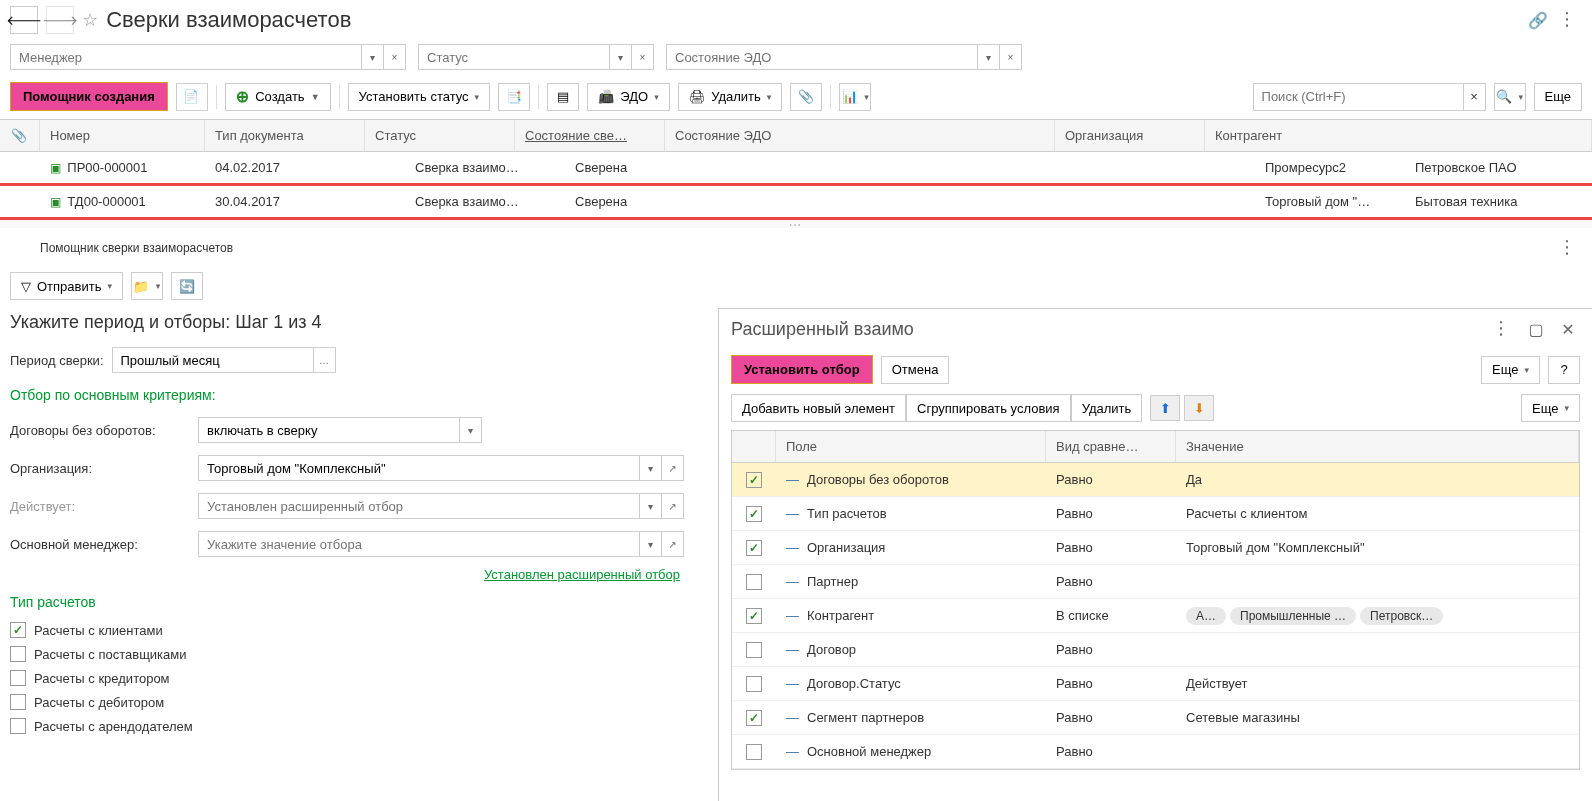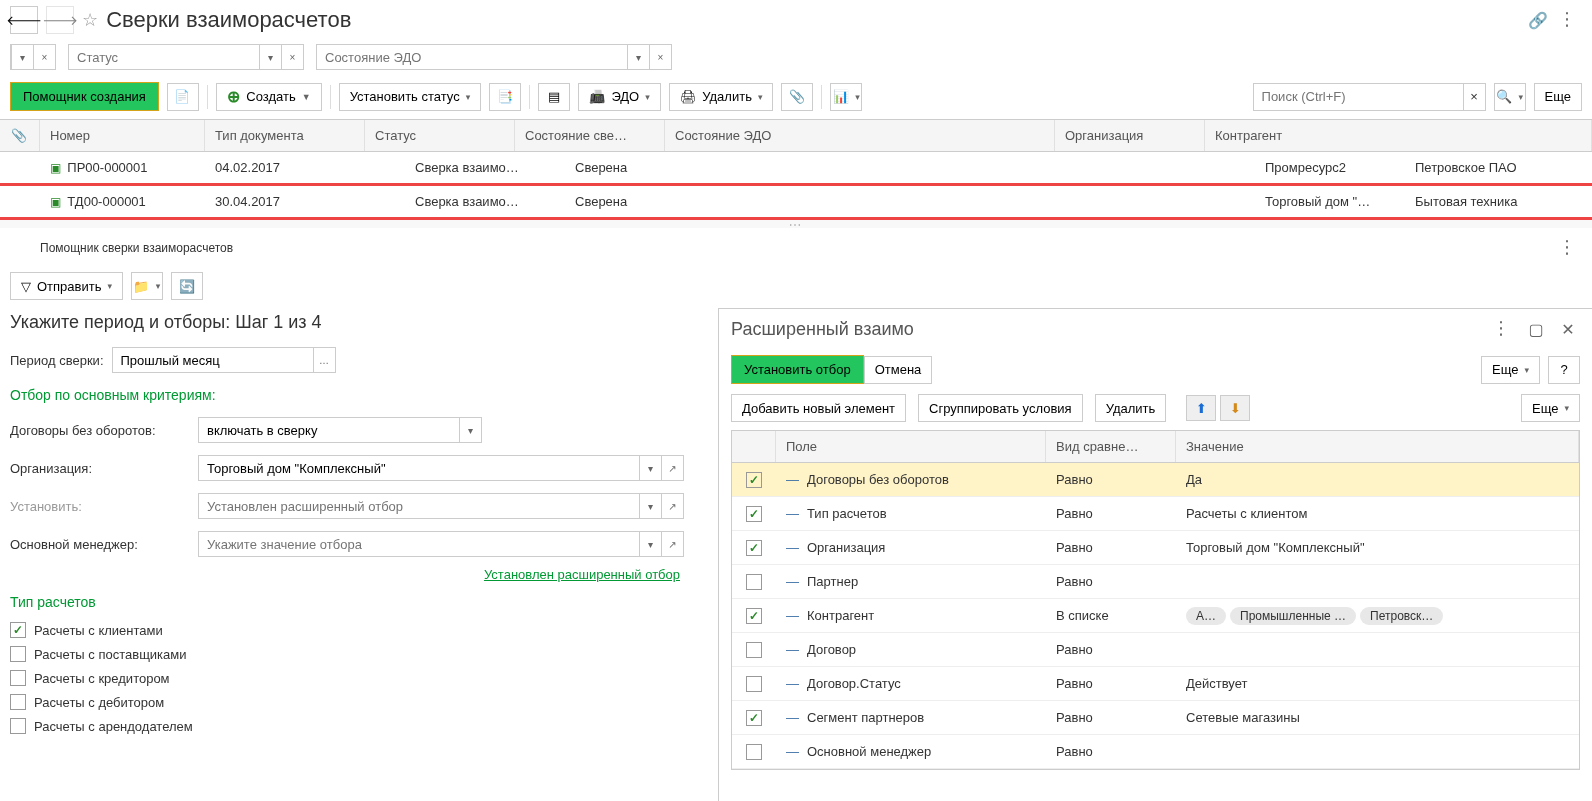--- a/index.html
+++ b/index.html
@@ -14,41 +14,41 @@
   .icon-btn { width: 24px; height: 24px; display: flex; align-items: center; justify-content: center; cursor: pointer; color: #666; font-size: 16px; }
   
   
   .filter-row { display: flex; gap: 12px; padding: 4px 10px; }
   .filter-input { display: flex; align-items: center; border: 1px solid #ccc; height: 26px; }
   .filter-input input { border: none; padding: 0 8px; outline: none; font-size: 13px; color: #999; }
   .filter-input .dd-btn, .filter-input .clear-btn { width: 22px; height: 24px; border-left: 1px solid #ccc; display: flex; align-items: center; justify-content: center; cursor: pointer; color: #666; font-size: 10px; }
   
   
   .toolbar { display: flex; gap: 8px; padding: 8px 10px; align-items: center; }
-  .btn-yellow { background: #22c55e; border: 1px solid #d4a31a; padding: 6px 12px; cursor: pointer; font-size: 13px; font-weight: normal; text-align: center; }
+  .btn-yellow { background: #ec4899; border: 1px solid #d4a31a; padding: 6px 12px; cursor: pointer; font-size: 13px; font-weight: bold; text-align: center; }
   .btn { background: #fff; border: 1px solid #ccc; padding: 5px 10px; cursor: pointer; font-size: 13px; display: flex; align-items: center; gap: 6px; height: 28px; }
   .btn-icon-only { width: 32px; justify-content: center; padding: 0; }
   .green-plus { color: #2a8a2a; font-weight: bold; font-size: 16px; }
   .dd-caret { font-size: 9px; color: #666; }
   .sep { width: 1px; height: 24px; background: #ddd; }
   .search-box { display: flex; border: 1px solid #ccc; height: 28px; margin-left: auto; }
   .search-box input { border: none; padding: 0 8px; outline: none; font-size: 13px; width: 209px; }
   .search-box .clear-x { width: 22px; border-left: 1px solid #ccc; display: flex; align-items: center; justify-content: center; cursor: pointer; }
   
   
   .grid-header { display: flex; background: #f5f5f5; border-top: 1px solid #ccc; border-bottom: 1px solid #ccc; }
   .grid-header .col { padding: 8px 10px; border-right: 1px solid #e0e0e0; color: #555; }
   .grid-row { display: flex; border-bottom: 3px solid #ef4444; }
   .grid-row .col { padding: 8px 10px; white-space: nowrap; overflow: hidden; text-overflow: ellipsis; }
   .col-clip { width: 40px; text-align: center; }
   .col-num { width: 165px; }
   .col-date { width: 200px; }
   .col-type { width: 160px; }
   .col-status { width: 150px; }
-  .col-sv { width: 150px; }
+  .col-sv { width: 150px; text-decoration: underline; }
   .col-edo { width: 390px; }
   .col-org { width: 150px; }
   .col-contr { flex: 1; }
   .row-icon { color: #2a8a2a; margin-right: 6px; font-size: 12px; }
   
   .grabber { height: 8px; background: #f8f8f8; display: flex; justify-content: center; align-items: center; }
   .grabber::after { content: '⋯'; color: #aaa; letter-spacing: 2px; }
   
   
   .assistant-header { display: flex; align-items: center; padding: 8px 10px 8px 40px; }
@@ -69,22 +69,22 @@
   .green-link { color: #009933; text-decoration: underline; padding: 4px 10px; display: block; text-align: right; width: 690px; }
   
   .check-row { display: flex; align-items: center; padding: 4px 10px; gap: 8px; }
   .checkbox { width: 16px; height: 16px; border: 1px solid #999; display: flex; align-items: center; justify-content: center; cursor: pointer; }
   .checkbox.checked::after { content: '✓'; color: #2a8a2a; font-weight: bold; font-size: 12px; }
   
   
   .dialog { position: absolute; left: 718px; top: 308px; right: 0; bottom: 0; background: #fff; border-top: 1px solid #ccc; border-left: 1px solid #ccc; }
   .dialog-header { display: flex; align-items: center; padding: 8px 12px; }
   .dialog-title { font-size: 18px; color: #555; }
-  .dialog-toolbar { display: flex; padding: 6px 12px; align-items: center; }
-  .dialog-toolbar2 { display: flex; gap: 12px; padding: 4px 12px; align-items: center; }
+  .dialog-toolbar { display: flex; gap: 8px; padding: 6px 12px; align-items: center; }
+  .dialog-toolbar2 { display: flex; gap: 0; padding: 4px 12px; align-items: center; }
   .arrow-btn { width: 30px; height: 26px; border: 1px solid #ccc; display: flex; align-items: center; justify-content: center; cursor: pointer; }
   .arrow-up { color: #1a6dd4; }
   .arrow-down { color: #d48a1a; }
   
   .filter-grid { margin: 4px 12px; border: 1px solid #ccc; }
   .filter-grid-header { display: flex; background: #f5f5f5; border-bottom: 1px solid #ccc; }
   .filter-grid-header .fcol { padding: 8px 10px; border-right: 1px solid #e0e0e0; color: #555; }
   .filter-grid-row { display: flex; border-bottom: 1px solid #eee; align-items: center; min-height: 34px; }
   .filter-grid-row.selected { background: #fff3c8; }
   .fcol-check { width: 44px; display: flex; justify-content: center; }
@@ -105,20 +105,21 @@
   <span class="star-icon">☆</span>
   <span class="page-title">Сверки взаиморасчетов</span>
   <div class="header-right">
     <span class="icon-btn">🔗</span>
     <span class="icon-btn dots-v">⋮</span>
   </div>
 </div>
 
 <div class="filter-row" id="filter-row">
     <div class="filter-input">
+      <input style="width: 350px;" placeholder="Менеджер">
       <span class="dd-btn">▾</span>
       <span class="clear-btn">×</span>
     </div>
     <div class="filter-input">
       <input style="width: 190px;" placeholder="Статус">
       <span class="dd-btn">▾</span>
       <span class="clear-btn">×</span>
     </div>
     <div class="filter-input">
       <input style="width: 310px;" placeholder="Состояние ЭДО">
@@ -240,21 +241,21 @@
 </div>
 <div class="form-row">
   <span class="form-label">Организация:</span>
   <div class="form-input">
       <input style="width: 440px;" value="Торговый дом &quot;Комплексный&quot;">
       <span class="small-btn">▾</span>
       <span class="small-btn">↗</span>
     </div>
 </div>
 <div class="form-row">
-  <span class="form-label" style="color:#999">Установить:</span>
+  <span class="form-label" style="color:#999">Действует:</span>
   <div class="form-input">
       <input style="width: 440px; color: rgb(153, 153, 153);" placeholder="Установлен расширенный отбор">
       <span class="small-btn">▾</span>
       <span class="small-btn">↗</span>
     </div>
 </div>
 <div class="form-row">
   <span class="form-label">Основной менеджер:</span>
   <div class="form-input">
       <input style="width: 440px; color: rgb(153, 153, 153);" placeholder="Укажите значение отбора">

